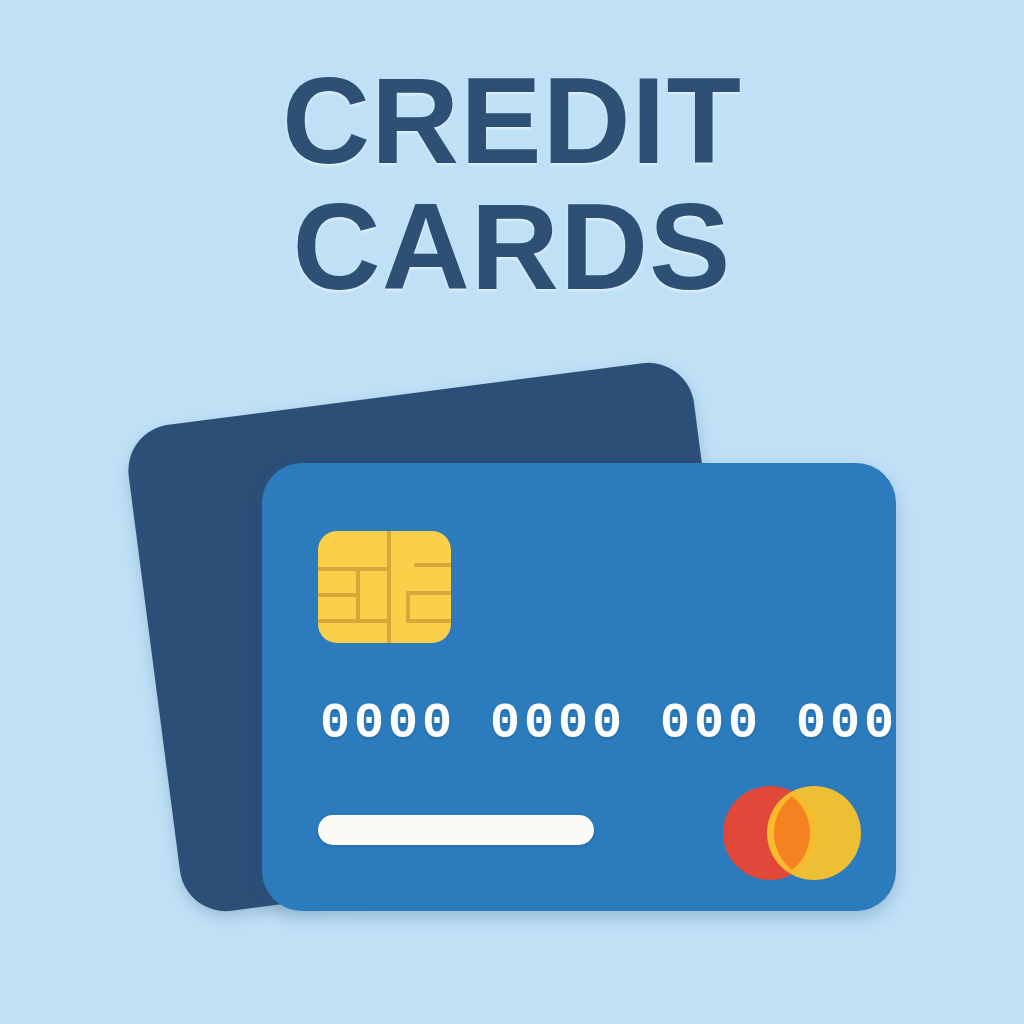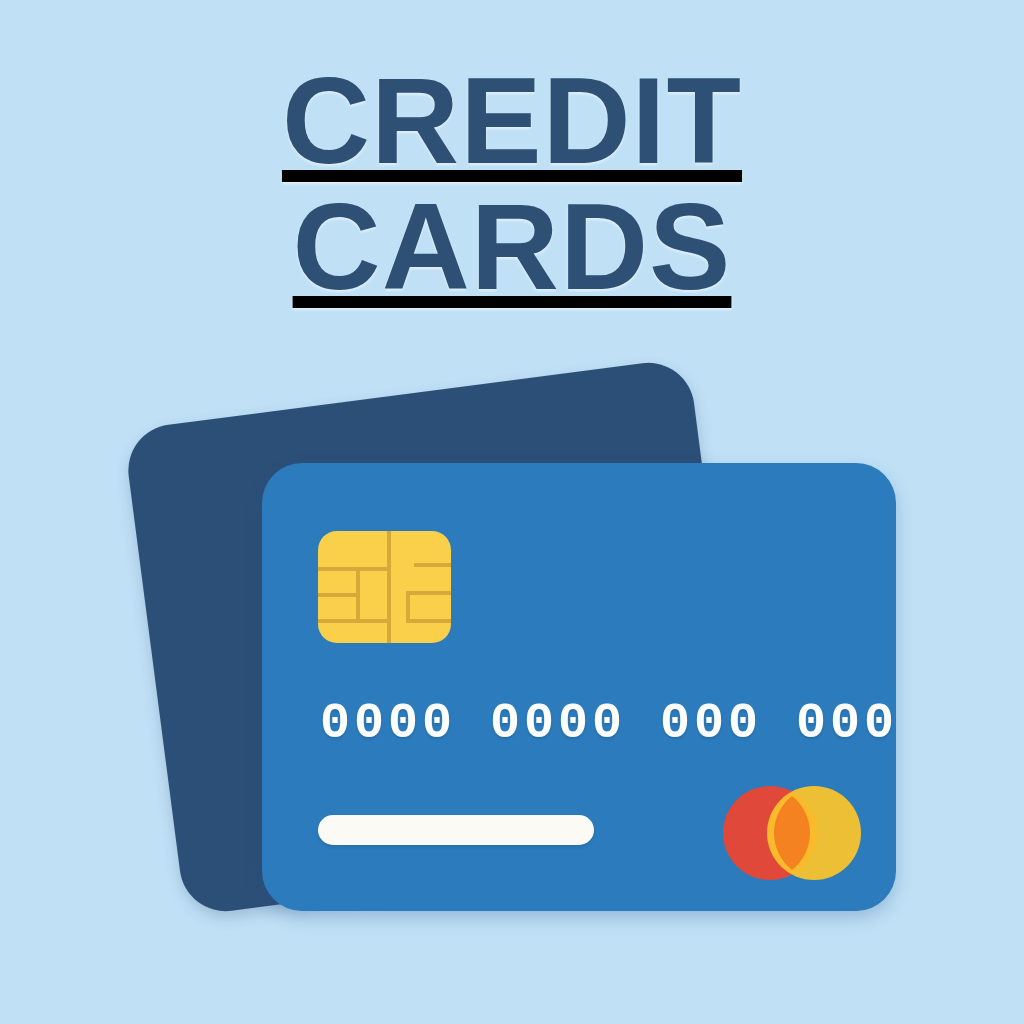--- a/index.html
+++ b/index.html
@@ -22,21 +22,20 @@
   }
 
   
   #title-block {
     position: absolute;
     left: 0;
     top: 62px;
     width: 1024px;
     text-align: center;
     user-select: none;
-    text-decoration: underline;
   }
   .title-line {
     display: block;
     font-family: "Liberation Sans", sans-serif;
     font-weight: bold;
     font-size: 122px;
     line-height: 0.98;
     letter-spacing: 1px;
     color: #2d5074;
     text-shadow: 0 2px 3px rgba(255,255,255,0.55);

